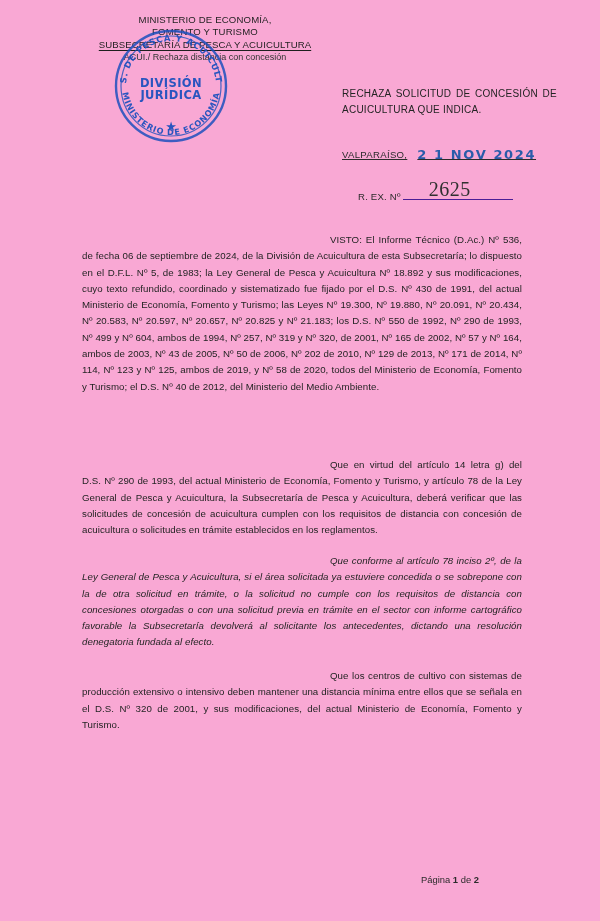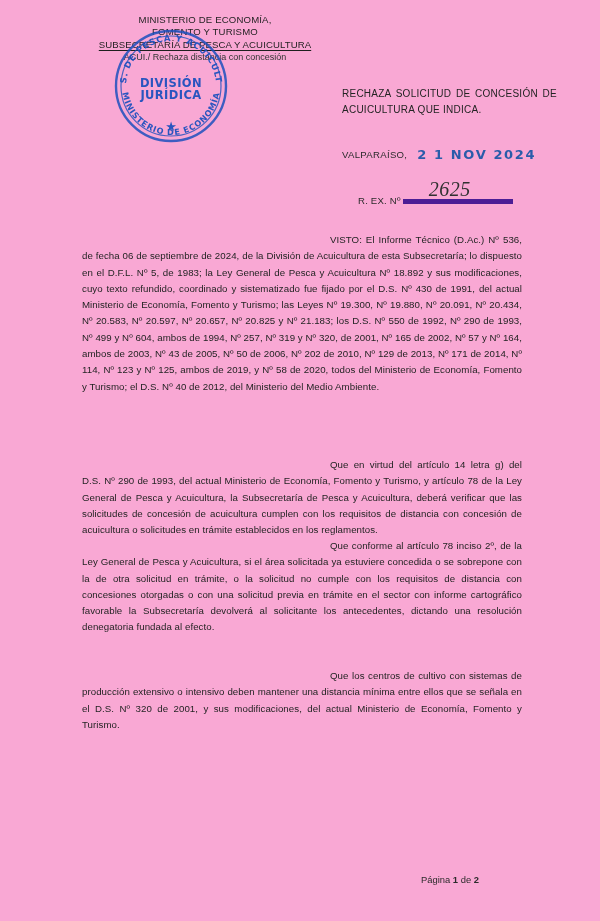--- a/index.html
+++ b/index.html
@@ -77,20 +77,21 @@
   }
 
   .place-line {
     position: absolute;
     left: 342px;
     top: 147px;
     font-size: 9.6px;
     letter-spacing: 0.3px;
     color: #2b2b2b;
     white-space: nowrap;
+    text-decoration: underline;
   }
   .date-stamp {
     font-family: "DejaVu Sans", sans-serif;
     font-weight: bold;
     font-size: 13px;
     letter-spacing: 1.6px;
     margin-left: 10px;
     vertical-align: -1px;
   }
 
@@ -98,26 +99,25 @@
     position: absolute;
     left: 358px;
     top: 188px;
     font-size: 9.6px;
     letter-spacing: 0.2px;
     color: #2b2b2b;
     white-space: nowrap;
   }
   .rex-rule {
     display: inline-block;
-    border-bottom: 5px solid #4c1d95;
+    border-bottom: 1px solid #4c1d95;
     width: 110px;
     position: relative;
     margin-left: 2px;
     height: 11px;
-    font-style: italic;
   }
   .rex-number {
     position: absolute;
     left: 26px;
     top: -10px;
     font-size: 20px;
     letter-spacing: 0.5px;
     color: #303030;
     font-family: "Liberation Serif", serif;
   }
@@ -142,21 +142,21 @@
     width: 440px;
     top: 429px;
     font-size: 10px;
     letter-spacing: 2.1px;
     text-align: right;
     padding-right: 62px;
     color: #1f1f1f;
     box-sizing: border-box;
   }
   #cons1 { top: 457px; }
-  #cons2 { top: 538px; }
+  #cons2 { top: 553px; font-style: italic; }
   #cons3 { top: 668px; }
 
   .lead-in {
     display: block;
     text-indent: 248px;
   }
 
   
   .footer {
     position: absolute;

